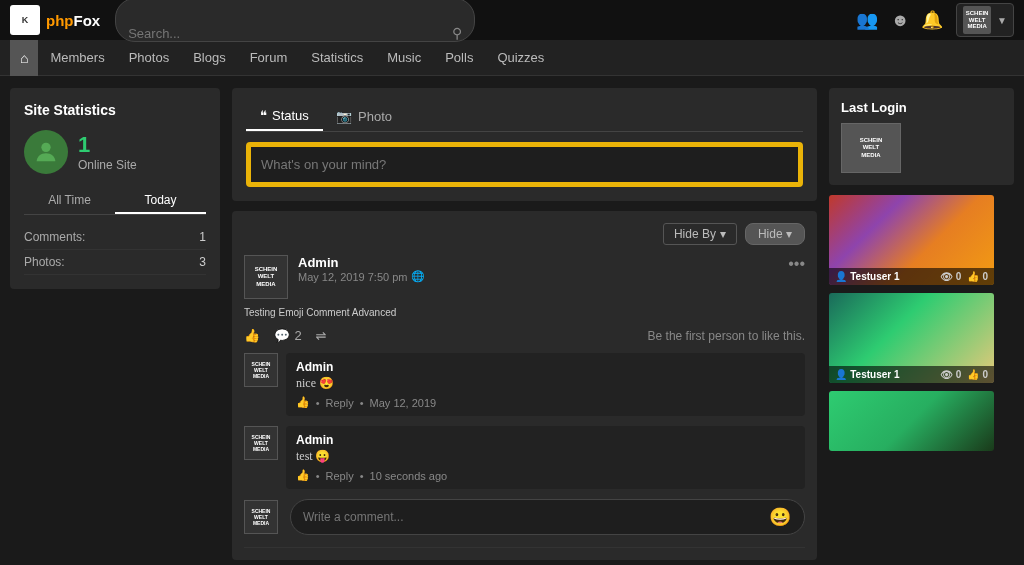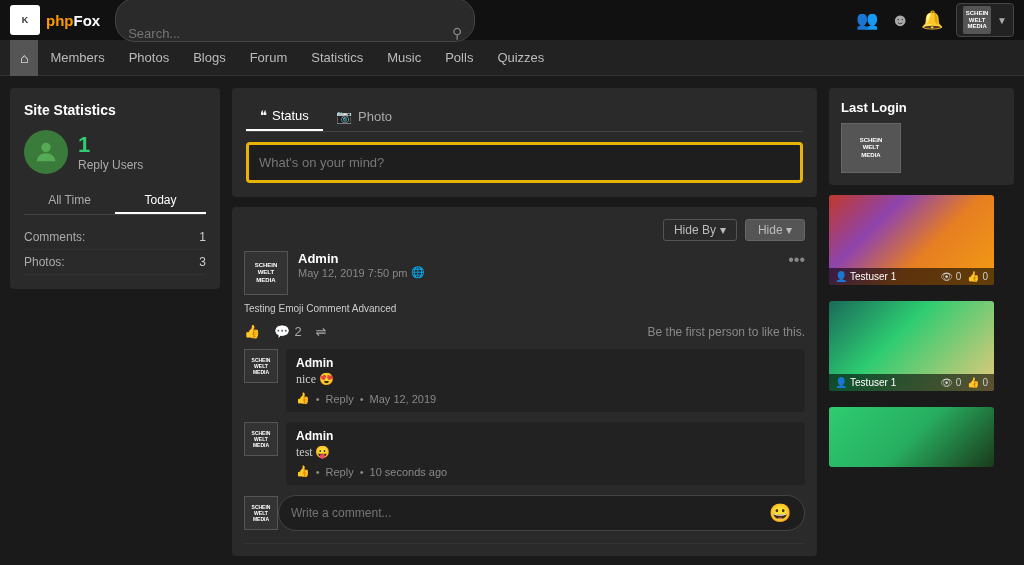--- a/index.html
+++ b/index.html
@@ -44,27 +44,27 @@
     .stats-row { display: flex; justify-content: space-between; padding: 5px 0; border-bottom: 1px solid #333; }
     .stats-row-label { color: #aaa; font-size: 12px; }
     .stats-row-val { color: #ccc; font-size: 12px; }
 
     
     .center-panel { flex: 1; min-width: 0; }
     .post-box { background: #2a2a2a; border-radius: 4px; padding: 14px; margin-bottom: 10px; }
     .post-tabs { display: flex; border-bottom: 1px solid #444; margin-bottom: 10px; }
     .post-tab { padding: 6px 14px; color: #aaa; cursor: pointer; display: flex; align-items: center; gap: 5px; font-size: 13px; }
     .post-tab.active { color: #fff; border-bottom: 2px solid #fff; }
-    .post-input { background: #1e1e1e; border: 3px solid #eab308; border-radius: 4px; padding: 10px; color: #777; font-size: 13px; cursor: text; }
+    .post-input { background: #1e1e1e; border: 5px solid #eab308; border-radius: 4px; padding: 10px; color: #777; font-size: 13px; cursor: text; }
 
     
     .feed { background: #2a2a2a; border-radius: 4px; padding: 12px; }
     .feed-header { display: flex; justify-content: flex-end; align-items: center; margin-bottom: 10px; gap: 8px; }
     .sort-btn { background: transparent; border: 1px solid #555; color: #bbb; padding: 3px 10px; border-radius: 3px; cursor: pointer; font-size: 12px; display: flex; align-items: center; gap: 4px; }
-    .hide-btn { background: #555; border: 1px solid #666; color: #bbb; padding: 3px 12px; border-radius: 3px; cursor: pointer; font-size: 12px; display: flex; align-items: center; gap: 4px; }
+    .hide-btn { background: #555; border: 1px solid #666; color: #bbb; padding: 3px 12px; border-radius: 8px; cursor: pointer; font-size: 12px; display: flex; align-items: center; gap: 4px; }
 
     
     .post { border-bottom: 1px solid #333; padding-bottom: 12px; }
     .post-meta { display: flex; align-items: flex-start; gap: 10px; margin-bottom: 8px; }
     .post-avatar { width: 44px; height: 44px; min-width: 44px; background: #333; border: 1px solid #555; display: flex; align-items: center; justify-content: center; font-size: 7px; font-weight: bold; color: #fff; text-align: center; line-height: 1.2; }
     .post-info { flex: 1; }
     .post-author { color: #fff; font-weight: bold; font-size: 13px; }
     .post-date { color: #888; font-size: 11px; display: flex; align-items: center; gap: 4px; }
     .post-dots { color: #888; cursor: pointer; margin-left: auto; font-size: 16px; }
     .post-text { color: #ccc; font-size: 10px; margin-bottom: 10px; }
@@ -74,33 +74,33 @@
 
     
     .comments { margin-top: 10px; }
     .comment { display: flex; gap: 8px; margin-bottom: 10px; }
     .comment-avatar { width: 34px; height: 34px; min-width: 34px; background: #333; border: 1px solid #555; display: flex; align-items: center; justify-content: center; font-size: 6px; font-weight: bold; color: #fff; text-align: center; line-height: 1.2; }
     .comment-body { background: #222; border-radius: 4px; padding: 7px 10px; flex: 1; }
     .comment-author { color: #fff; font-weight: bold; font-size: 12px; margin-bottom: 2px; }
     .comment-text { color: #ccc; font-size: 12px; font-family: Liberation Serif, serif; }
     .comment-actions { display: flex; align-items: center; gap: 6px; margin-top: 5px; color: #888; font-size: 11px; }
     .comment-actions span { cursor: pointer; }
-    .comment-input-row { display: flex; gap: 0; align-items: center; margin-top: 8px; }
+    .comment-input-row { display: flex; gap: 12px; align-items: center; margin-top: 8px; }
     .comment-input-avatar { width: 34px; height: 34px; min-width: 34px; background: #333; border: 1px solid #555; display: flex; align-items: center; justify-content: center; font-size: 6px; font-weight: bold; color: #fff; text-align: center; line-height: 1.2; }
     .comment-input-wrap { flex: 1; background: #1e1e1e; border: 1px solid #444; border-radius: 20px; padding: 6px 12px; display: flex; align-items: center; }
     .comment-input-wrap input { background: transparent; border: none; outline: none; color: #888; font-size: 12px; flex: 1; }
     .emoji-btn { color: #f0c040; font-size: 18px; cursor: pointer; }
 
     
     .right-panel { width: 185px; min-width: 185px; margin-left: 12px; }
     .last-login { background: #2a2a2a; border-radius: 4px; padding: 12px; margin-bottom: 10px; }
     .last-login h3 { color: #fff; font-size: 13px; margin-bottom: 8px; }
     .last-login-img { width: 60px; height: 50px; background: #555; display: flex; align-items: center; justify-content: center; font-size: 7px; font-weight: bold; color: #fff; text-align: center; line-height: 1.2; border: 1px solid #666; }
     .recent-photos h3 { color: #fff; font-size: 13px; margin-bottom: 8px; }
-    .photo-item { position: relative; margin-bottom: 16px; }
+    .photo-item { position: relative; margin-bottom: 8px; font-weight: bold; }
     .photo-thumb { width: 165px; height: 90px; border-radius: 3px; display: flex; align-items: flex-end; overflow: hidden; }
     .photo-thumb-1 { background: linear-gradient(135deg, #c0392b 0%, #8e44ad 30%, #e67e22 60%, #f39c12 100%); }
     .photo-thumb-2 { background: linear-gradient(135deg, #1a6a5a 0%, #2ecc71 40%, #e8c97a 100%); }
     .photo-thumb-3 { background: linear-gradient(135deg, #2ecc71 0%, #27ae60 50%, #1a3a1a 100%); }
     .photo-caption { background: rgba(0,0,0,0.6); color: #ccc; font-size: 10px; padding: 3px 6px; width: 100%; display: flex; justify-content: space-between; align-items: center; }
     .photo-user { color: #fff; }
     .photo-stats { display: flex; gap: 6px; color: #ccc; font-size: 10px; }
   </style>
 </head>
 <body>
@@ -146,21 +146,21 @@
       <h3>Site Statistics</h3>
       <div class="stats-user">
         <div class="stats-avatar">
           <svg viewBox="0 0 24 24">
               <circle cx="12" cy="8" r="4"></circle>
               <path d="M4 20c0-4 3.6-7 8-7s8 3 8 7"></path>
             </svg>
         </div>
         <div>
           <div class="stats-count">1</div>
-          <div class="stats-label">Reply Users</div>
+          <div class="stats-label">Online Site</div>
         </div>
       </div>
       <div class="stats-tabs">
         <div class="stats-tab">All Time</div>
         <div class="stats-tab active">Today</div>
       </div>
       <div class="stats-row">
         <span class="stats-row-label">Comments:</span>
         <span class="stats-row-val">1</span>
       </div>

